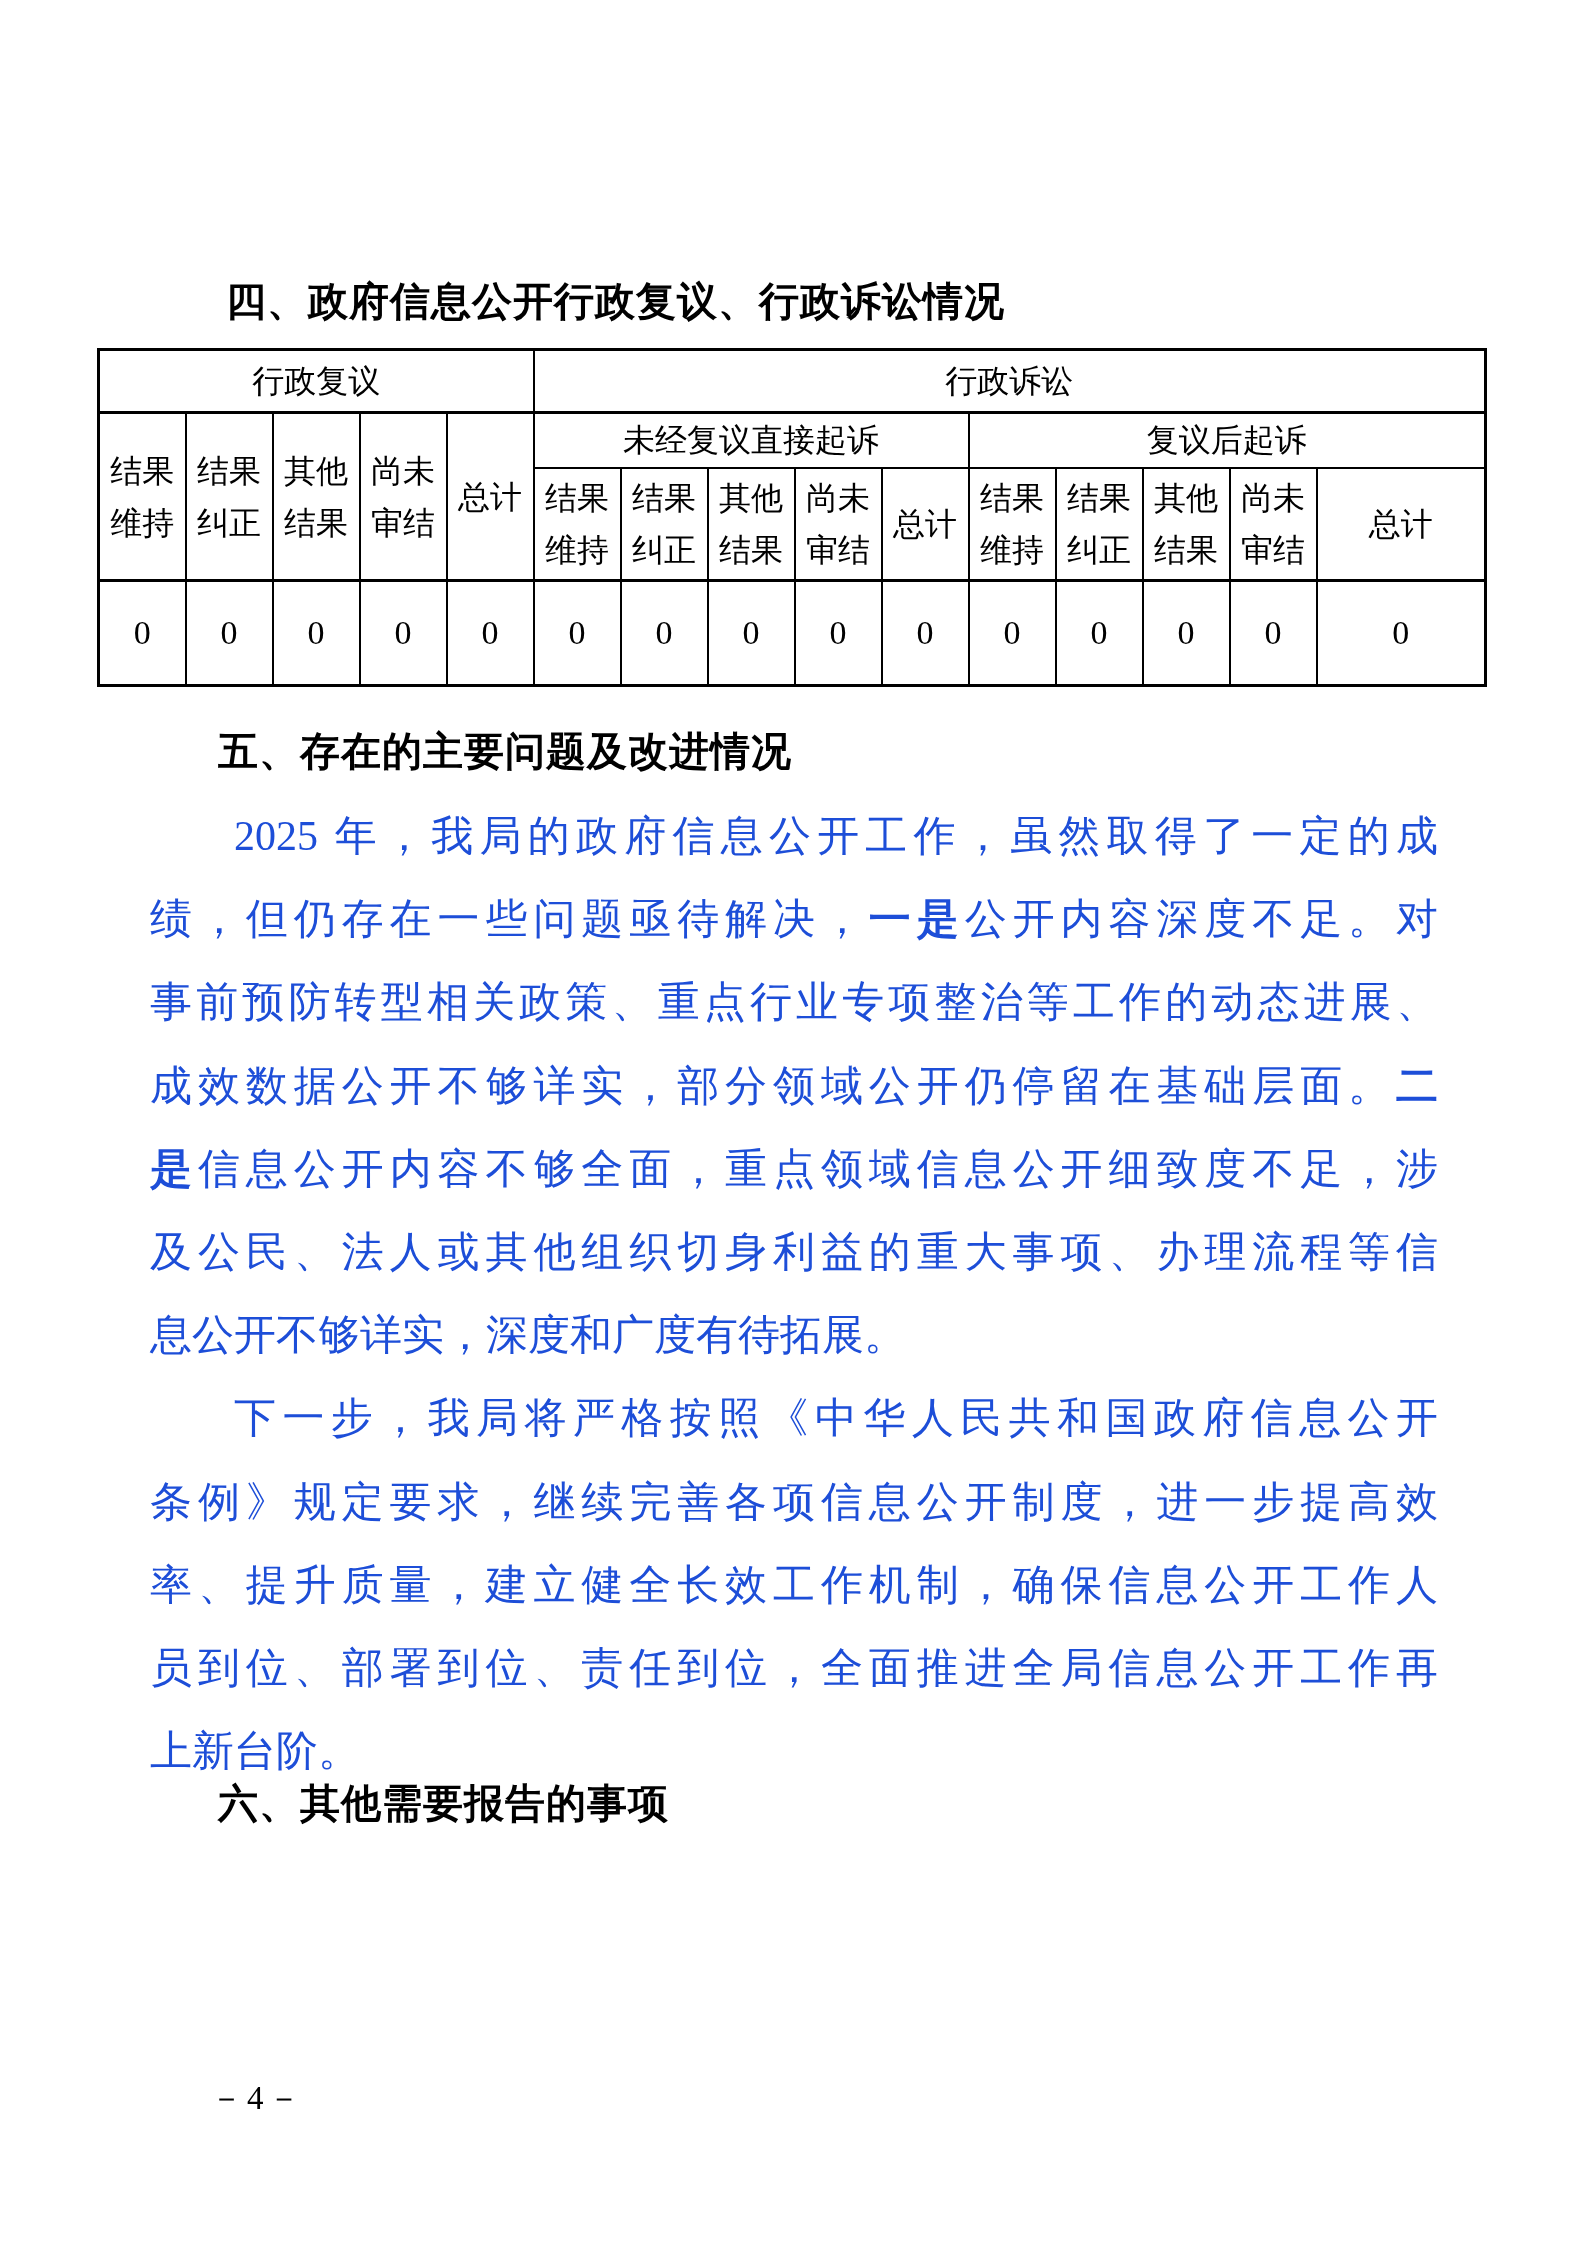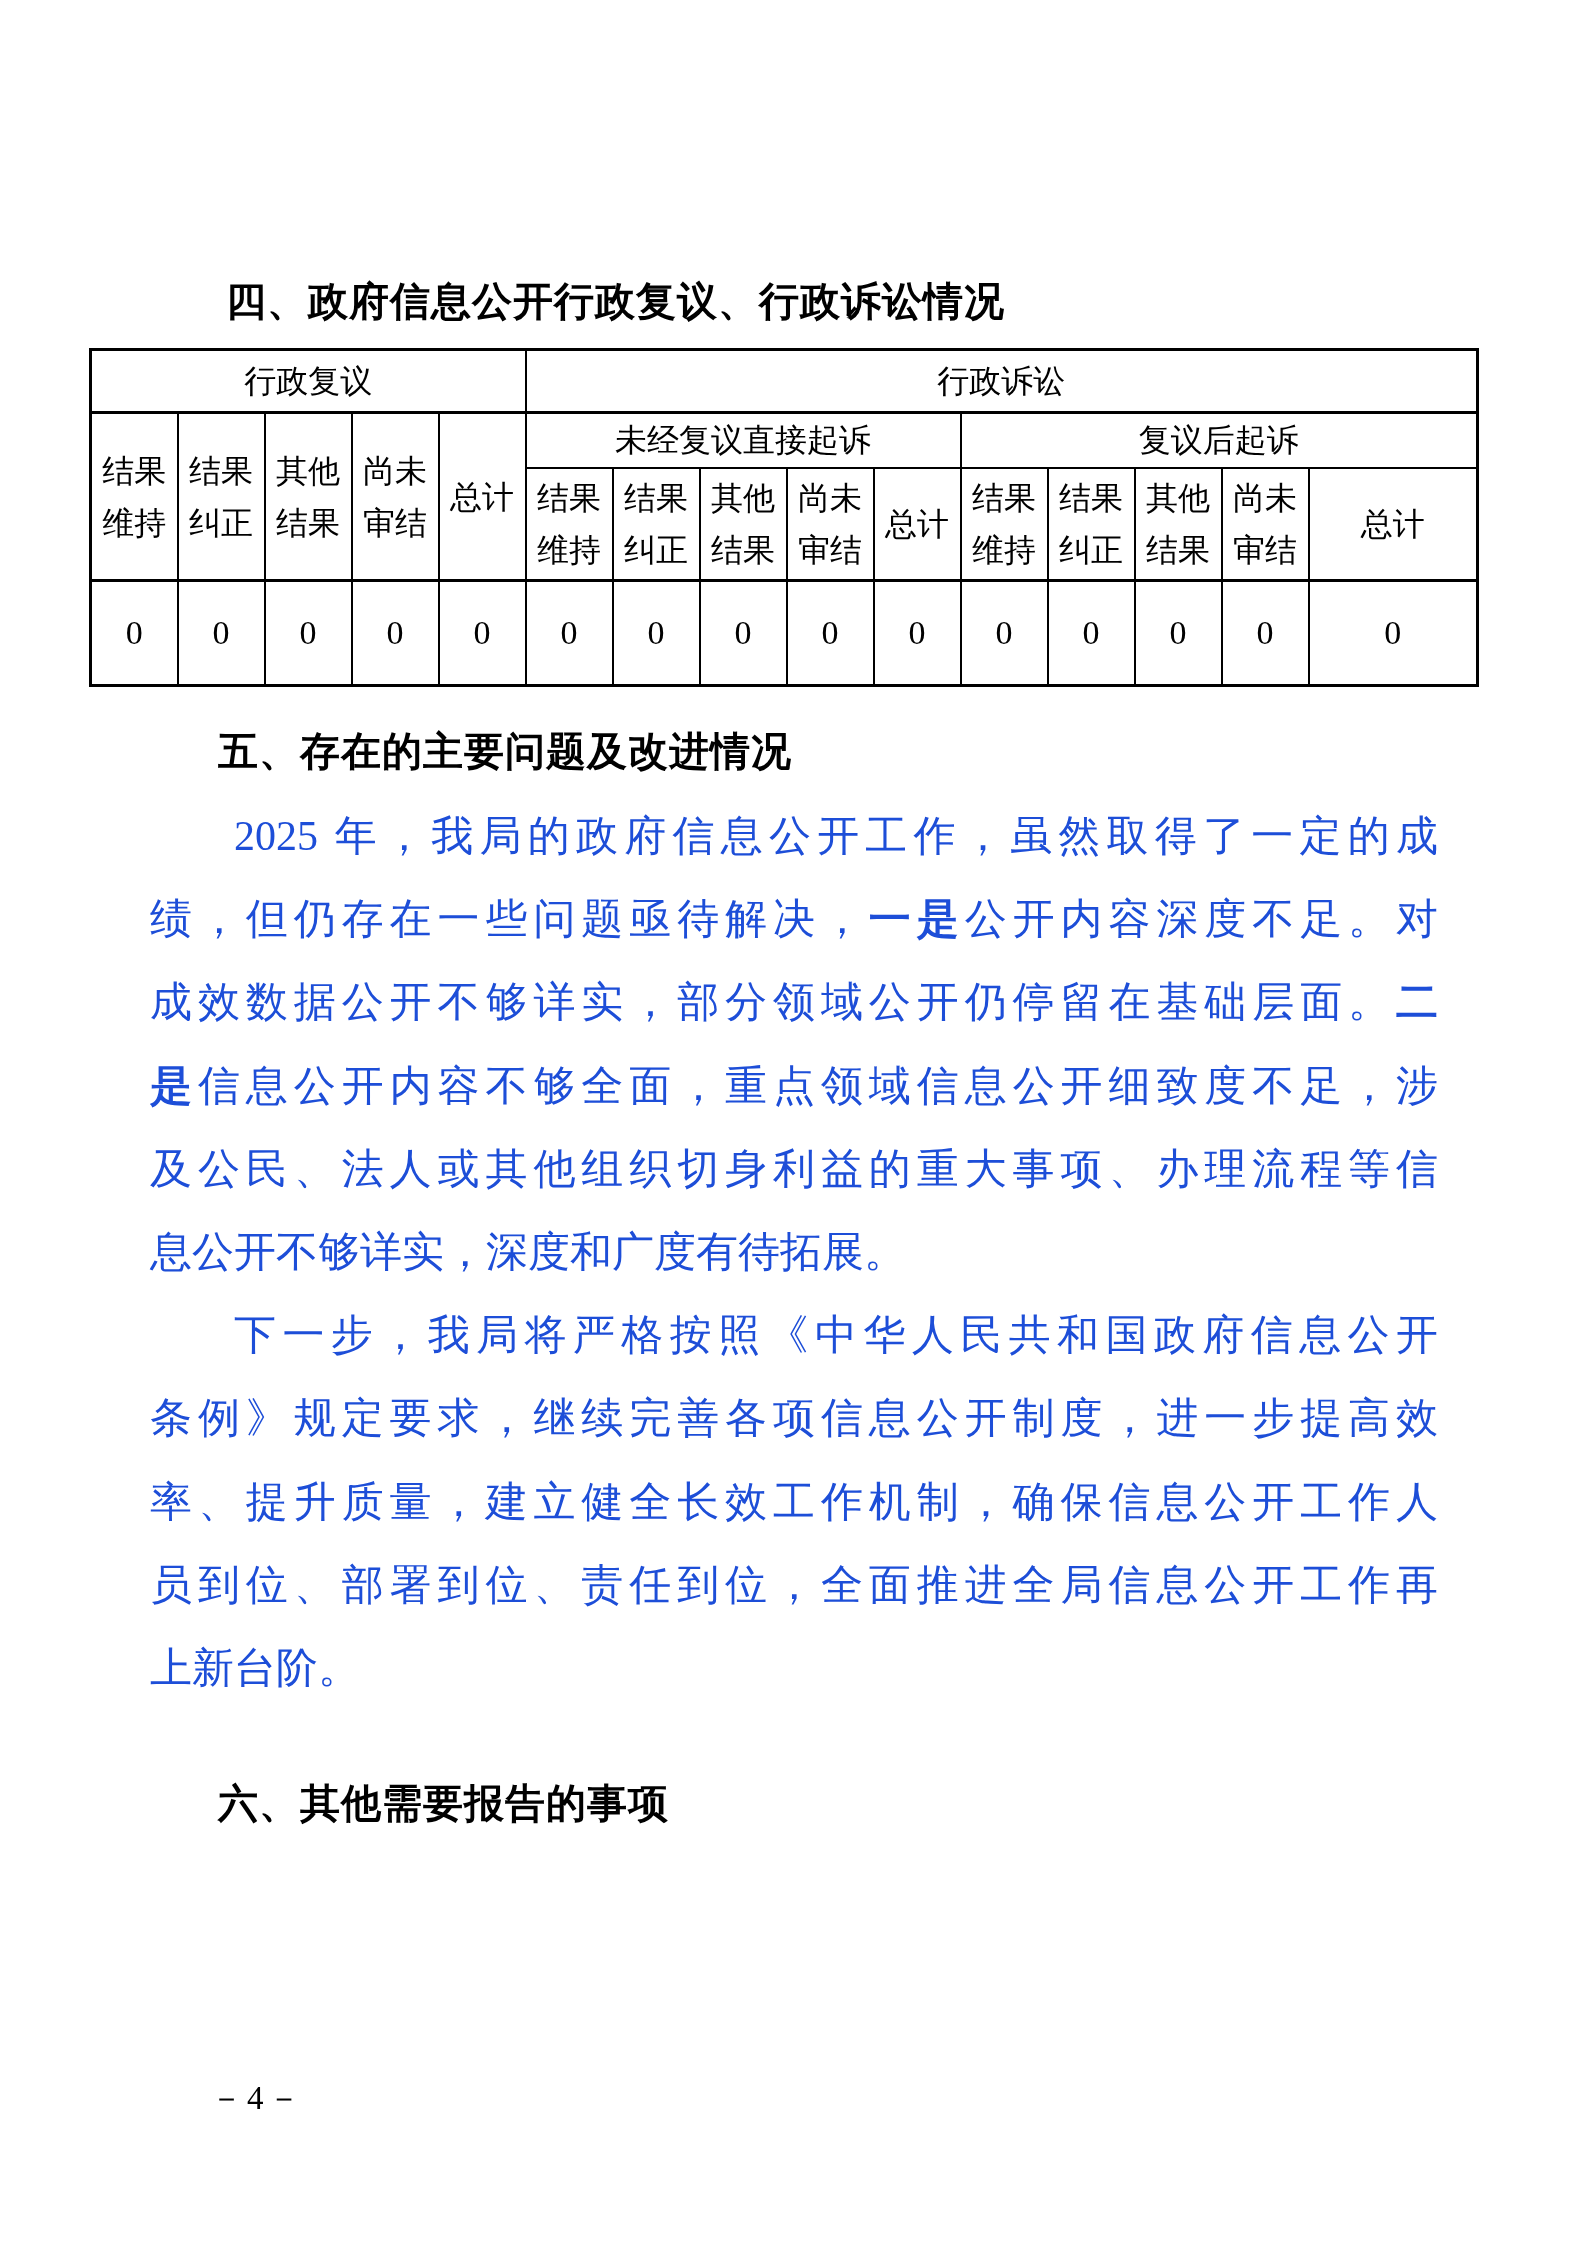--- a/index.html
+++ b/index.html
@@ -21,21 +21,21 @@
     line-height:48px;
     letter-spacing:1px;
     white-space:nowrap;
   }
   #sec4{top:277px;margin-left:8px;}
   #sec5{top:727px;}
   #sec6{top:1756px;margin-top:23px;}
 
   table.stats{
     position:absolute;
-    left:89px;top:348px;
+    left:97px;top:348px;
     width:1387px;
     border-collapse:collapse;
     table-layout:fixed;
   }
   table.stats th,table.stats td{
     border:2px solid #000;
     padding:0;
     text-align:center;
     vertical-align:middle;
     font-weight:400;
@@ -180,20 +180,21 @@
       <td>0</td>
     </tr>
   </tbody>
     </table>
 
   <div class="heading" id="sec5">五、存在的主要问题及改进情况</div>
 
   <div class="body-text">
       <div class="bline fill indent"><span>2025 年，我局的政府信息公开工作，虽然取得了一定的成</span></div>
       <div class="bline fill"><span>绩，但仍存在一些问题亟待解决，</span><span class="b">一是</span><span>公开内容深度不足。对</span></div>
+      <div class="bline fill"><span>事前预防转型相关政策、重点行业专项整治等工作的动态进展、</span></div>
       <div class="bline fill"><span>成效数据公开不够详实，部分领域公开仍停留在基础层面。</span><span class="b">二</span></div>
       <div class="bline fill"><span class="b">是</span><span>信息公开内容不够全面，重点领域信息公开细致度不足，涉</span></div>
       <div class="bline fill"><span>及公民、法人或其他组织切身利益的重大事项、办理流程等信</span></div>
       <div class="bline"><span>息公开不够详实，深度和广度有待拓展。</span></div>
       <div class="bline fill indent"><span>下一步，我局将严格按照《中华人民共和国政府信息公开</span></div>
       <div class="bline fill"><span>条例》规定要求，继续完善各项信息公开制度，进一步提高效</span></div>
       <div class="bline fill"><span>率、提升质量，建立健全长效工作机制，确保信息公开工作人</span></div>
       <div class="bline fill"><span>员到位、部署到位、责任到位，全面推进全局信息公开工作再</span></div>
       <div class="bline"><span>上新台阶。</span></div>
     </div>

